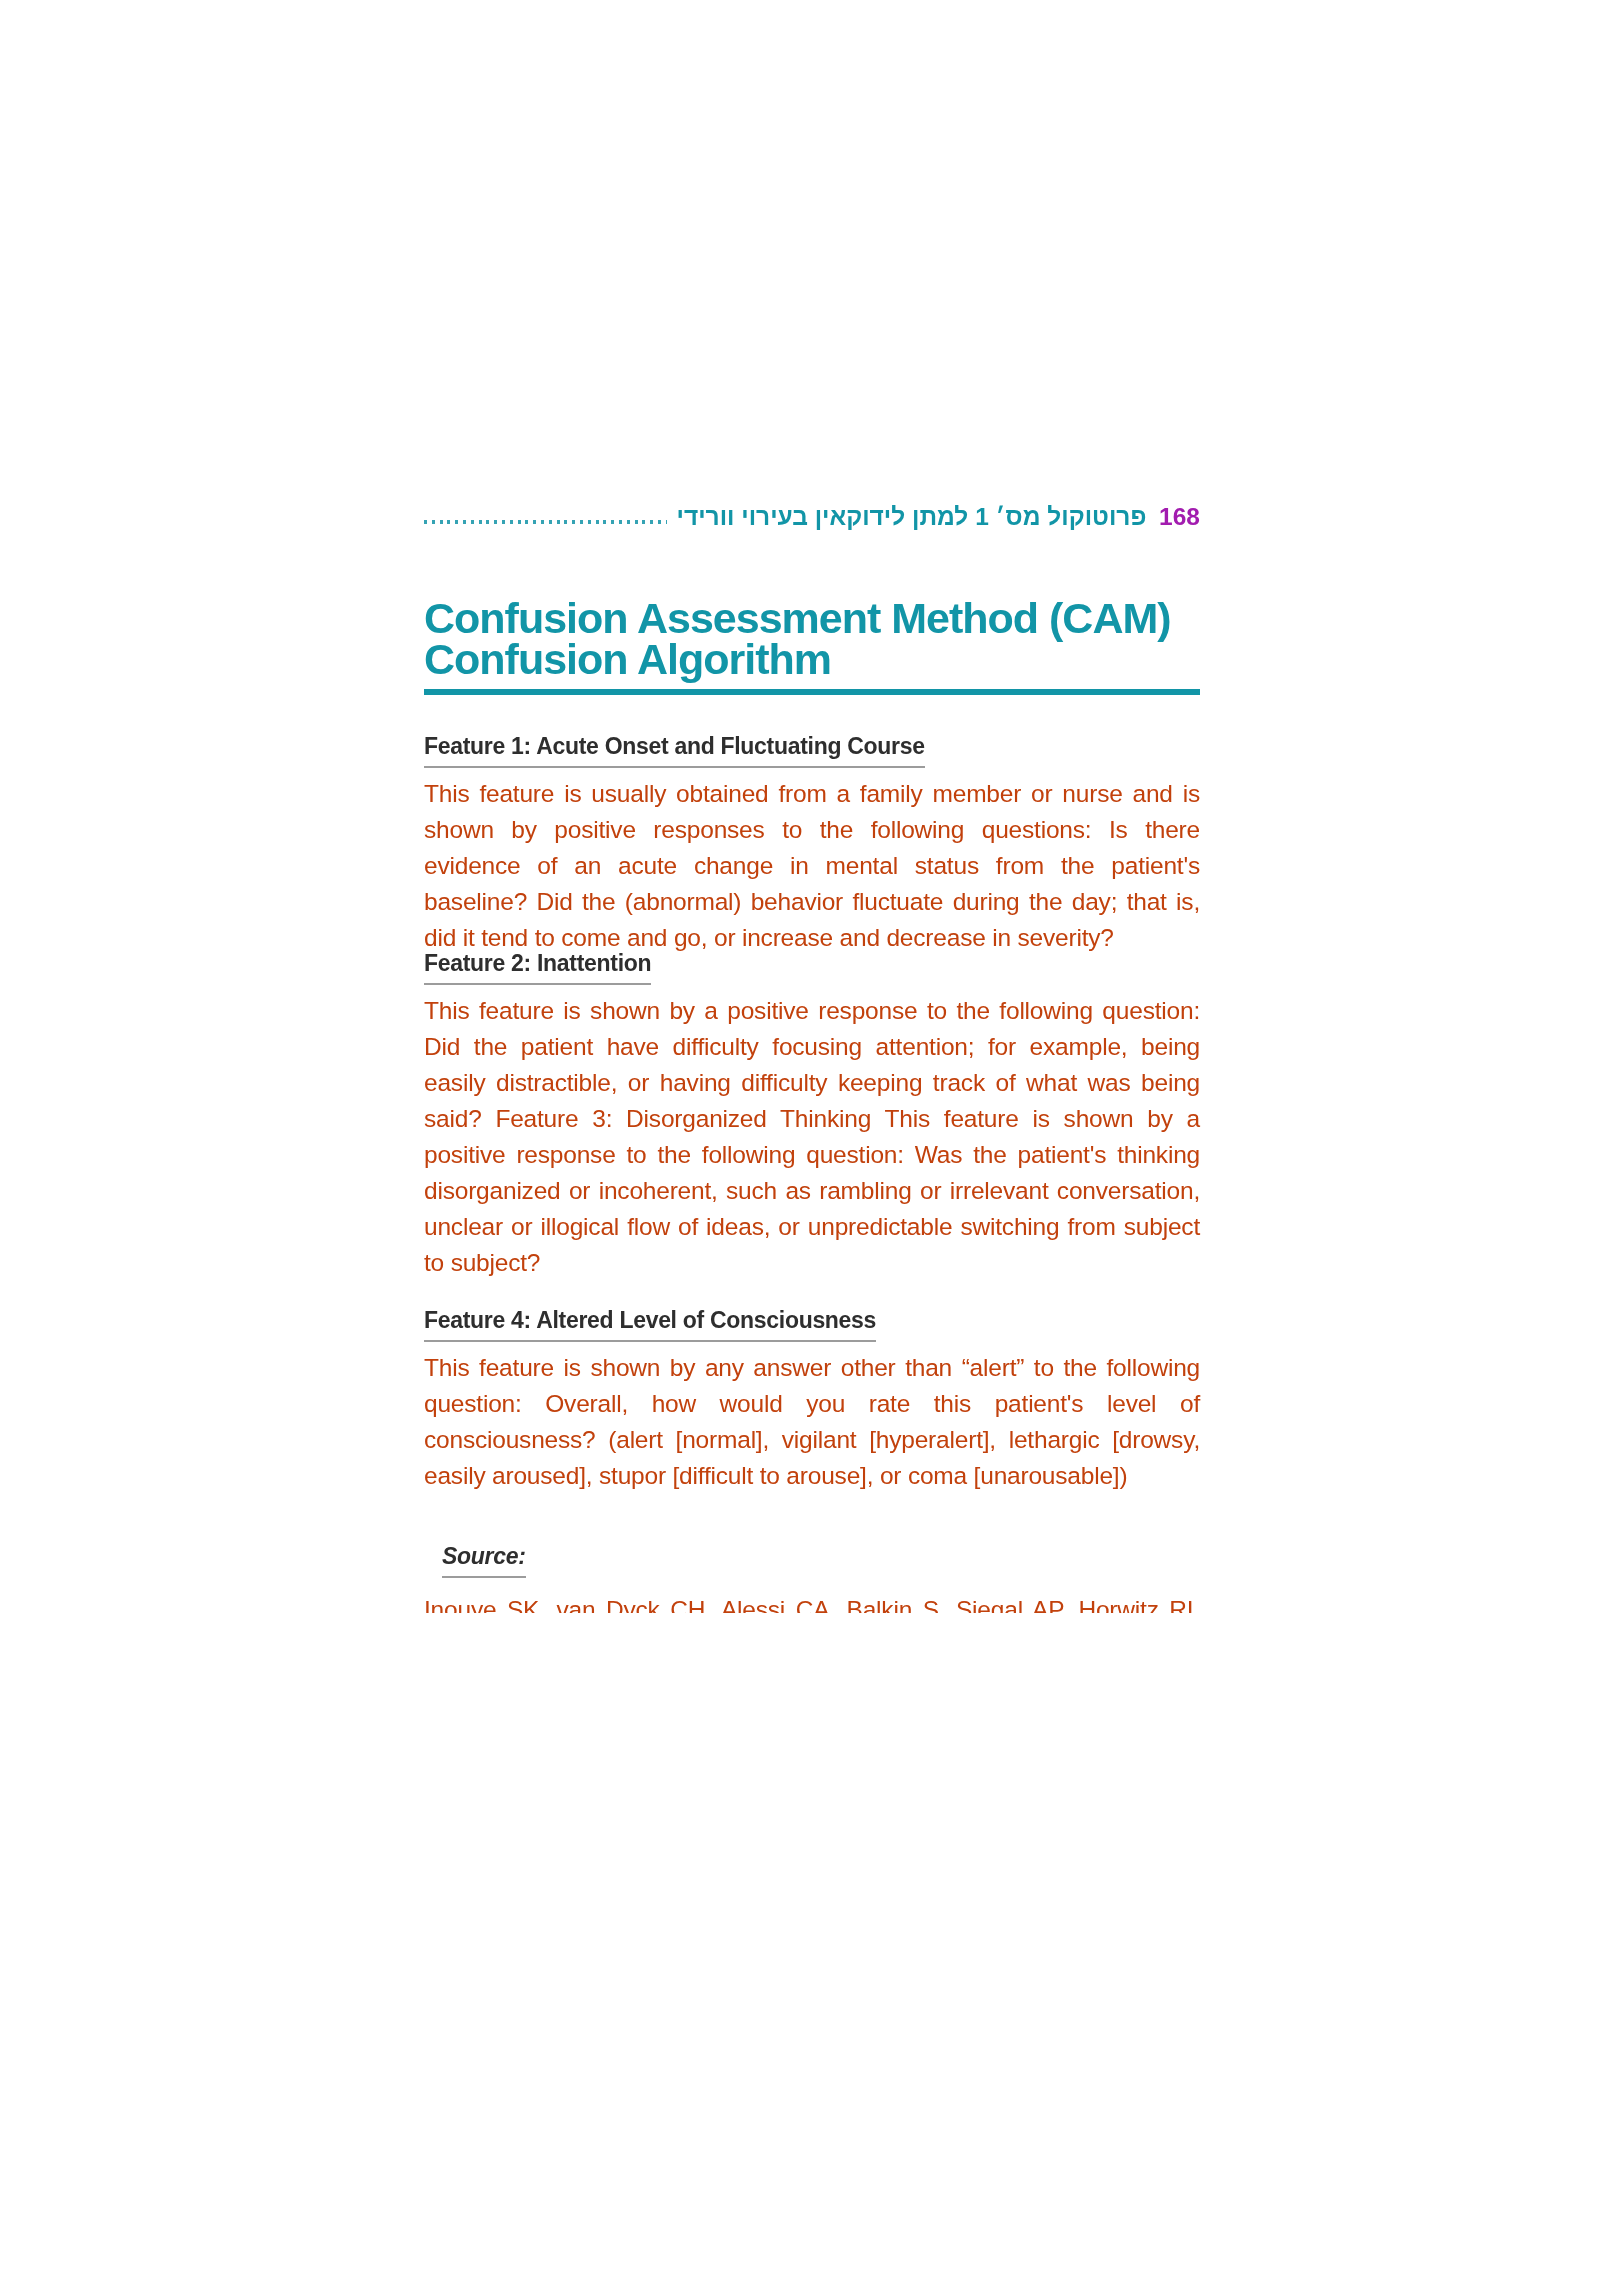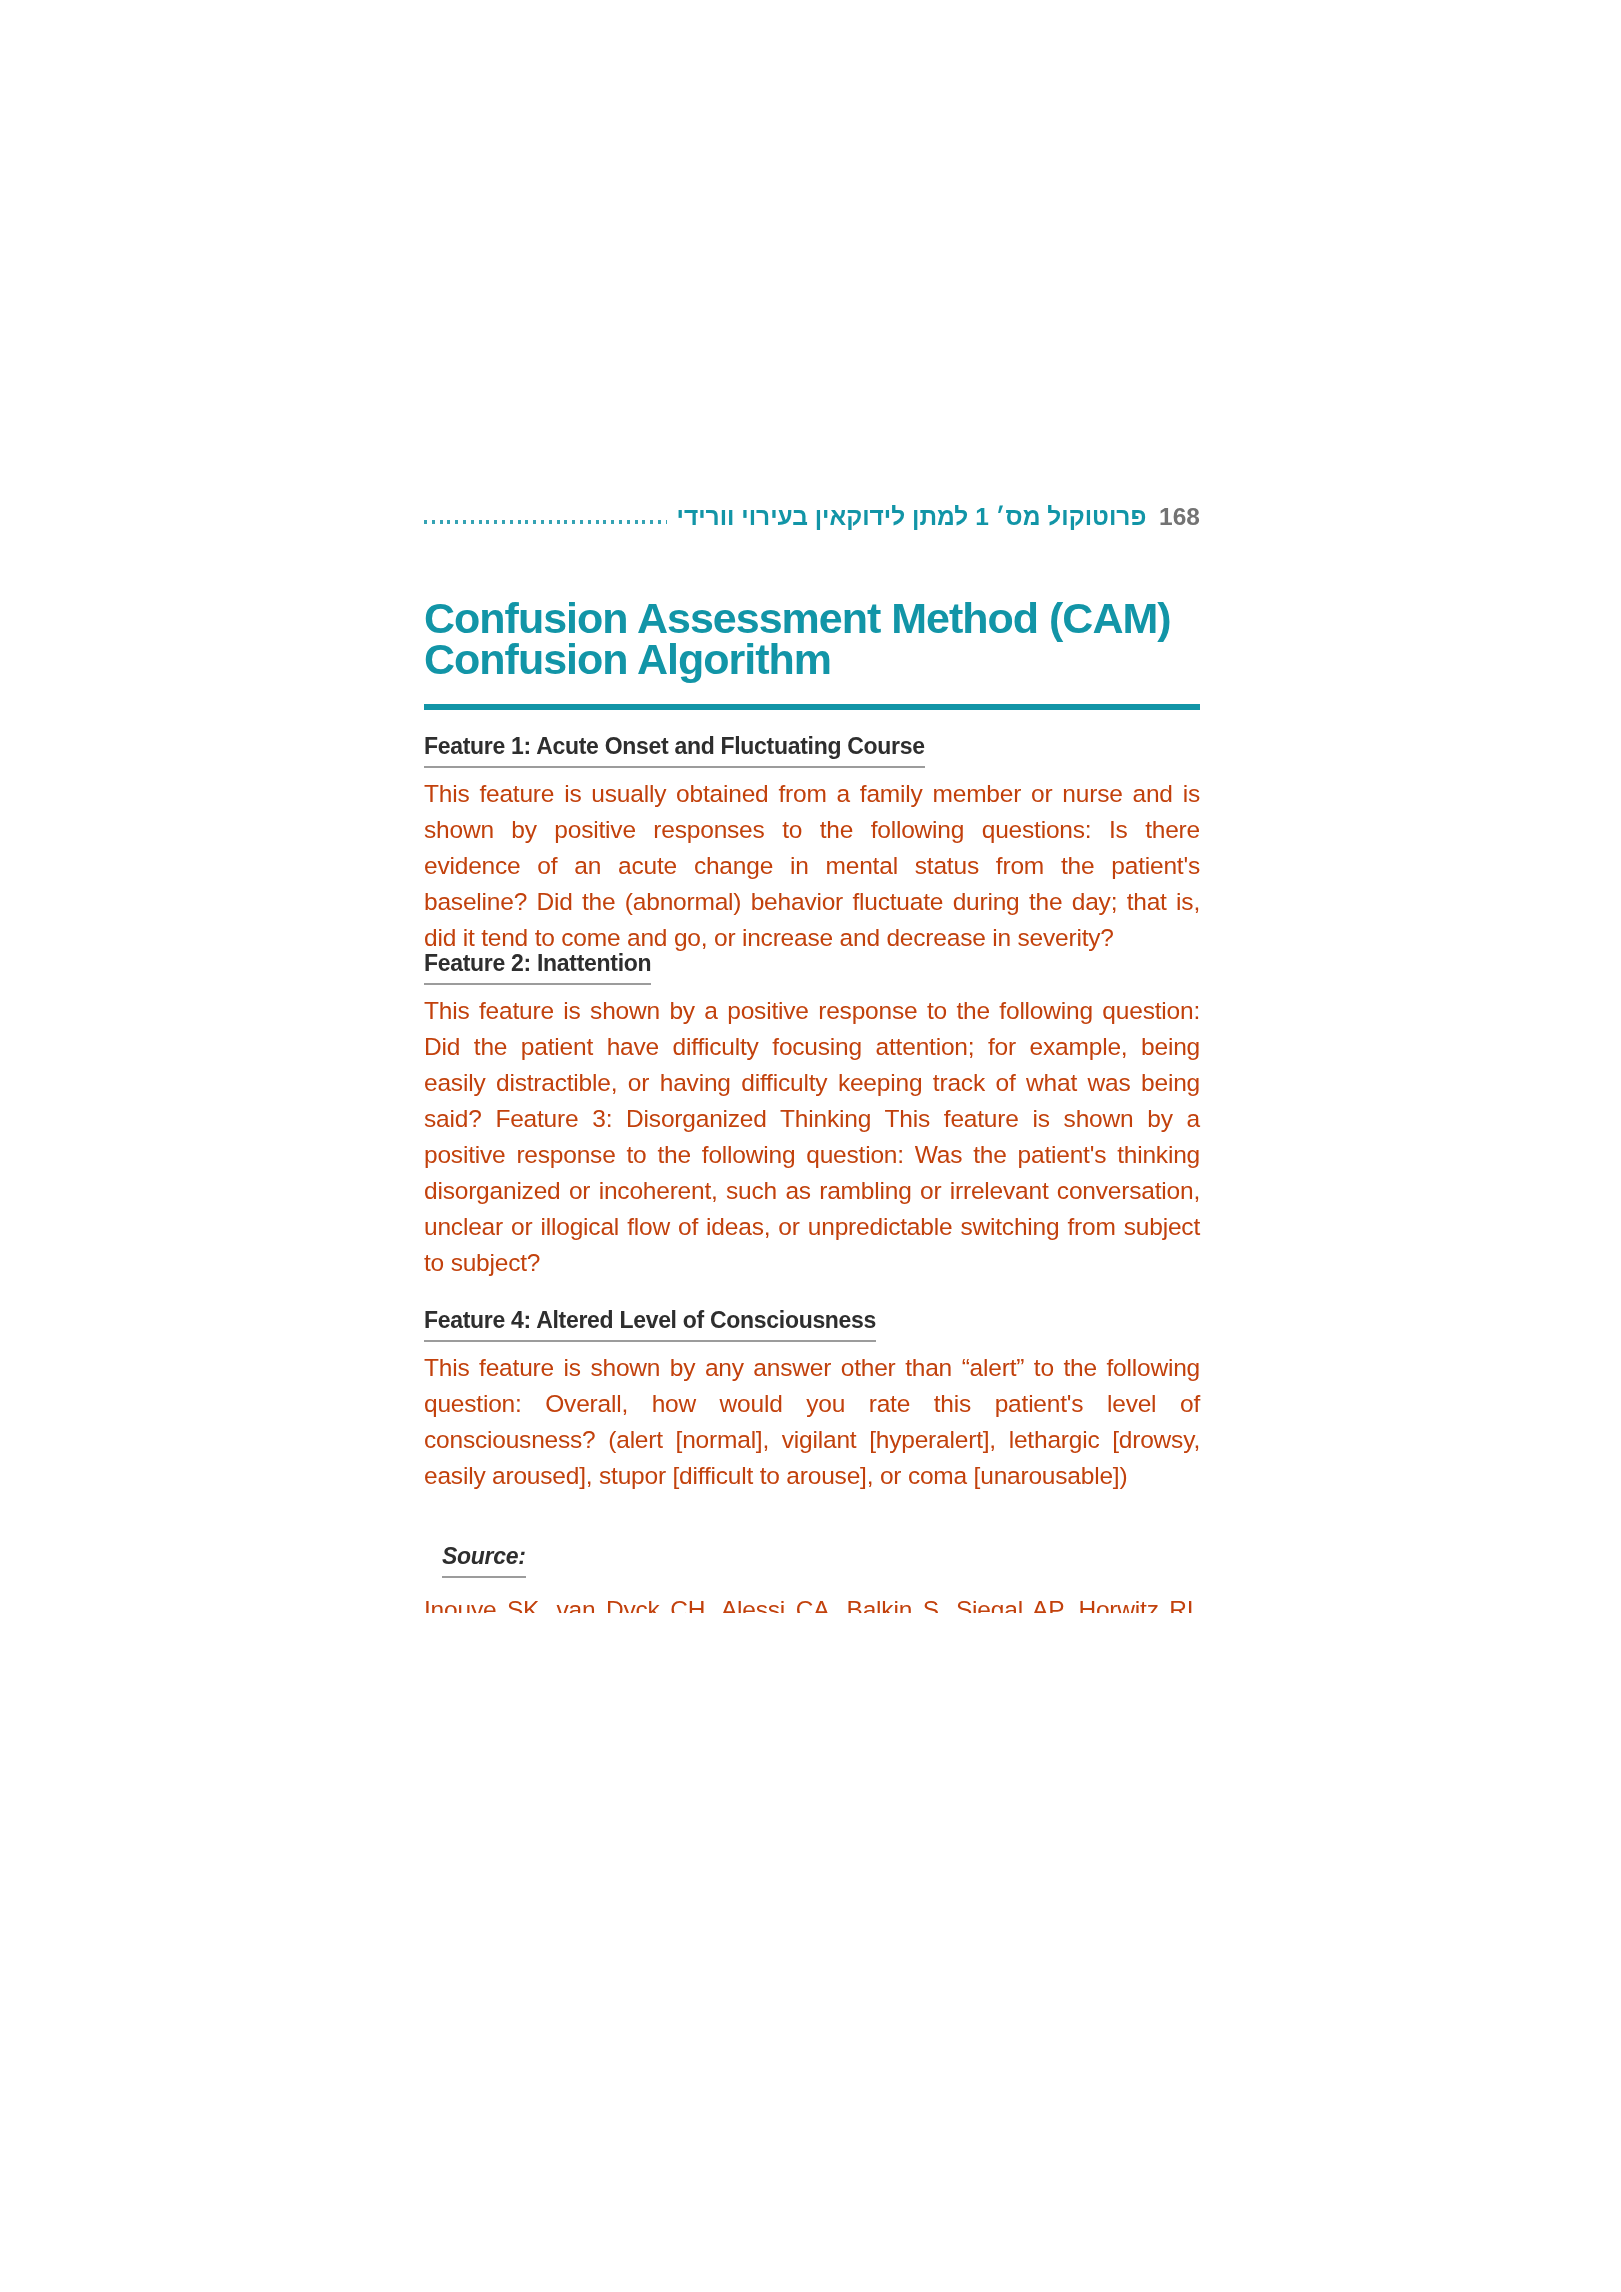--- a/index.html
+++ b/index.html
@@ -35,40 +35,40 @@
   .hdr-title {
     direction: rtl;
     color: #1295a7;
     font-weight: bold;
     font-size: 24.5px;
     line-height: 29px;
     margin-left: 9.8px;
     white-space: nowrap;
   }
   .hdr-num {
-    color: #737373;
+    color: #a21caf;
     font-weight: bold;
     font-size: 24.5px;
     line-height: 29px;
     margin-left: 12.7px;
   }
 
   
   .doc-title {
     position: absolute;
     left: 424px;
     top: 598px;
     width: 776px;
     color: #1295a7;
     font-weight: bold;
     font-size: 43px;
     line-height: 41px;
     letter-spacing: -1px;
     border-bottom: 6.9px solid #1295a7;
-    padding-bottom: 24px;
+    padding-bottom: 9px;
   }
   .doc-title .line { white-space: nowrap; }
 
   
   .section {
     position: absolute;
     left: 424px;
     width: 776px;
   }
   .sec-head {

